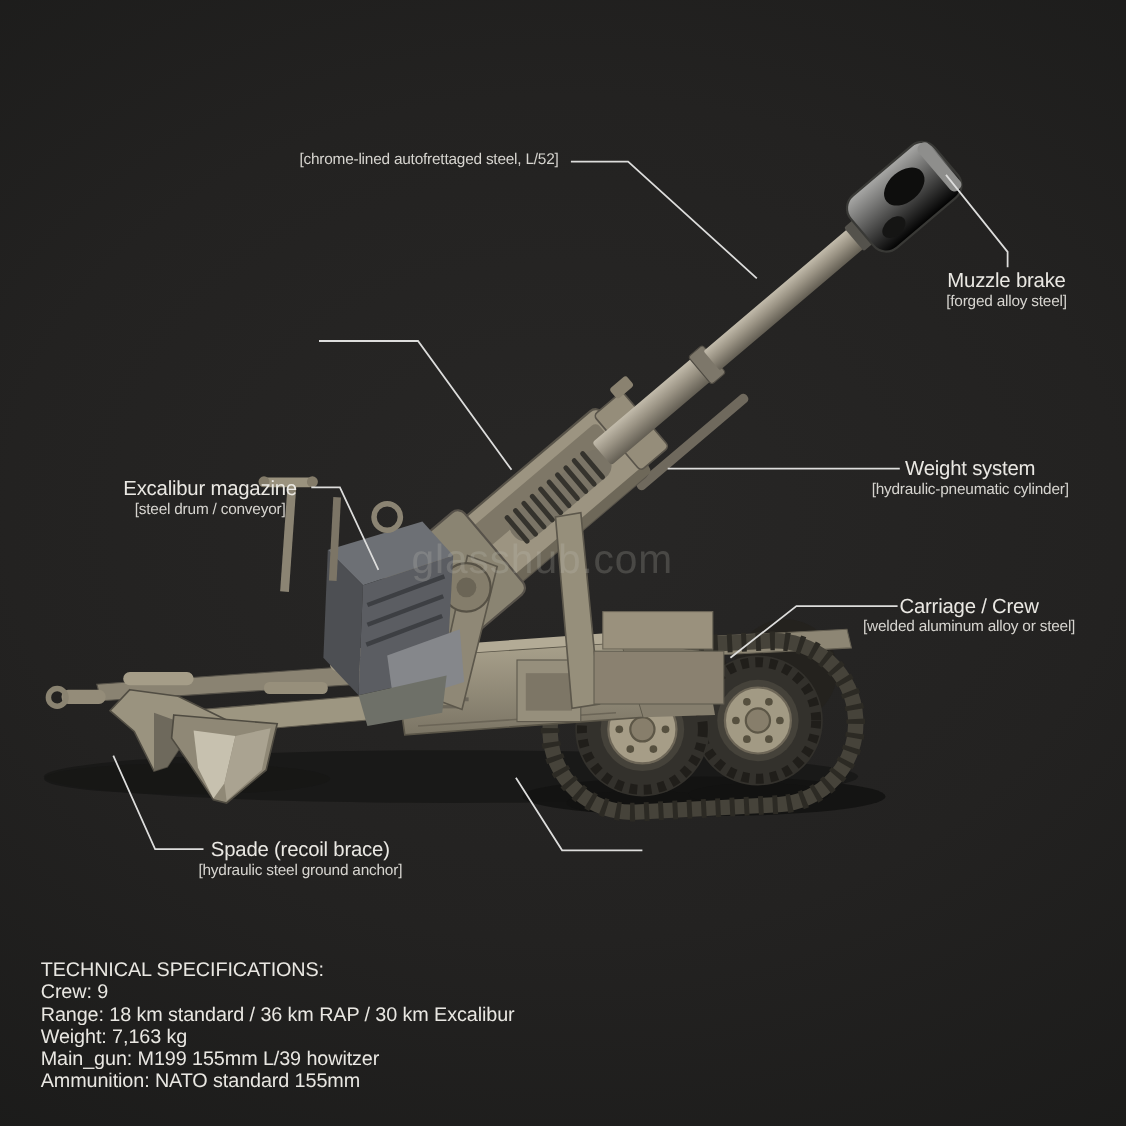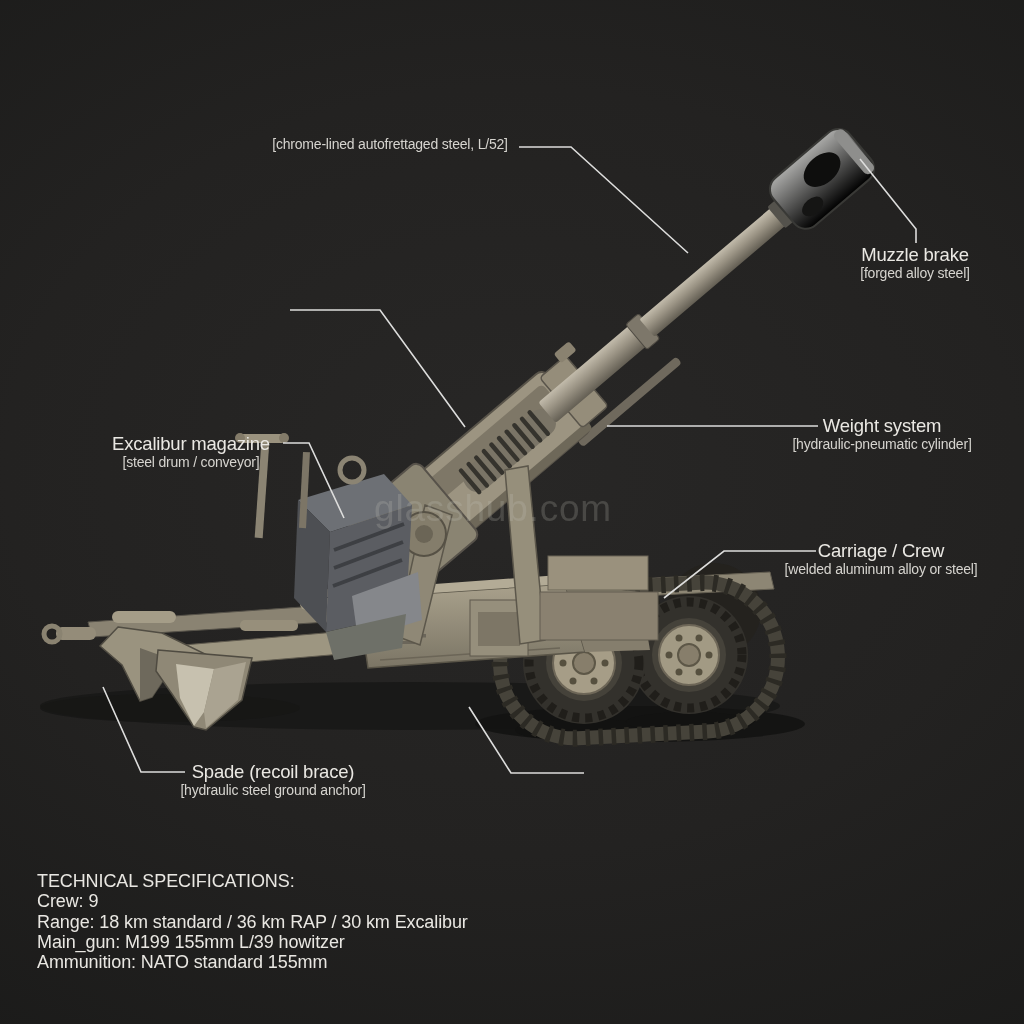--- a/index.html
+++ b/index.html
@@ -233,17 +233,18 @@
   </div>
   <div class="callout" style="left:273px;top:761px">
     <div class="title">Spade (recoil brace)</div>
     <div class="sub">[hydraulic steel ground anchor]</div>
   </div>
 
   <div class="specs">
     <div>TECHNICAL SPECIFICATIONS:</div>
     <div>Crew: 9</div>
     <div>Range: 18 km standard / 36 km RAP / 30 km Excalibur</div>
+    <div>Weight: 7,163 kg</div>
     <div>Main_gun: M199 155mm L/39 howitzer</div>
     <div>Ammunition: NATO standard 155mm</div>
   </div>
 
 </div>
 
 </body></html>

